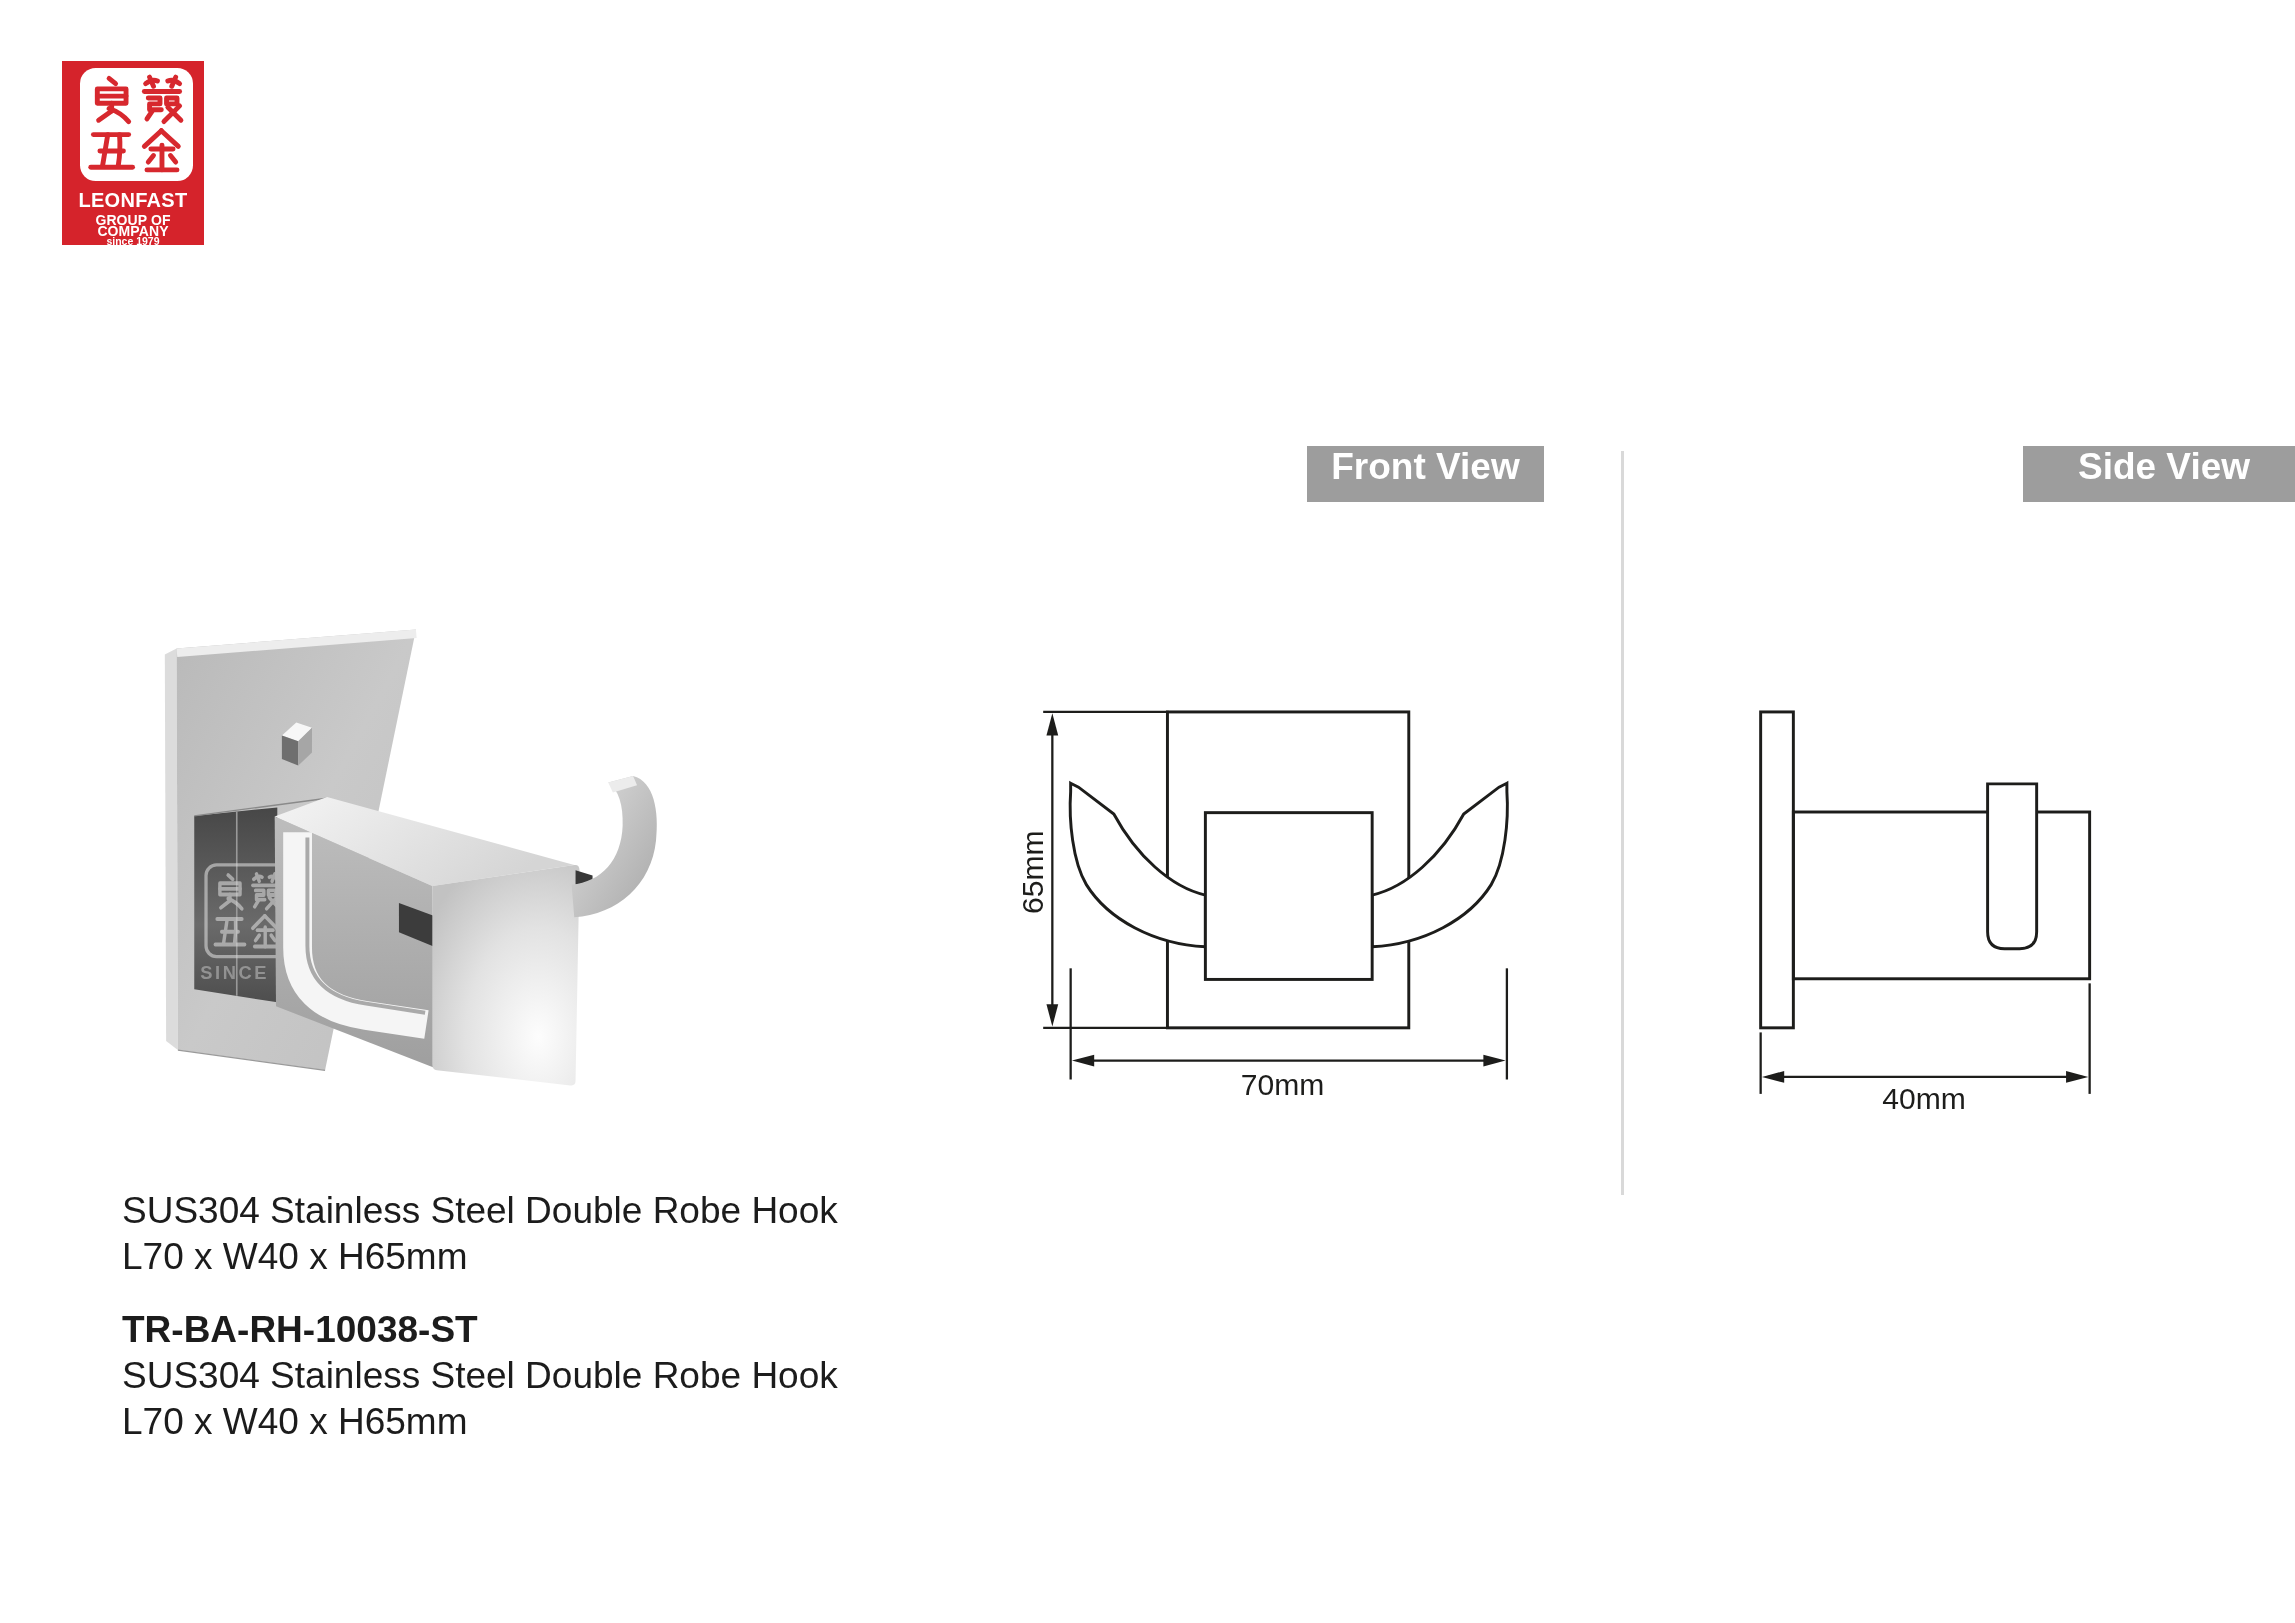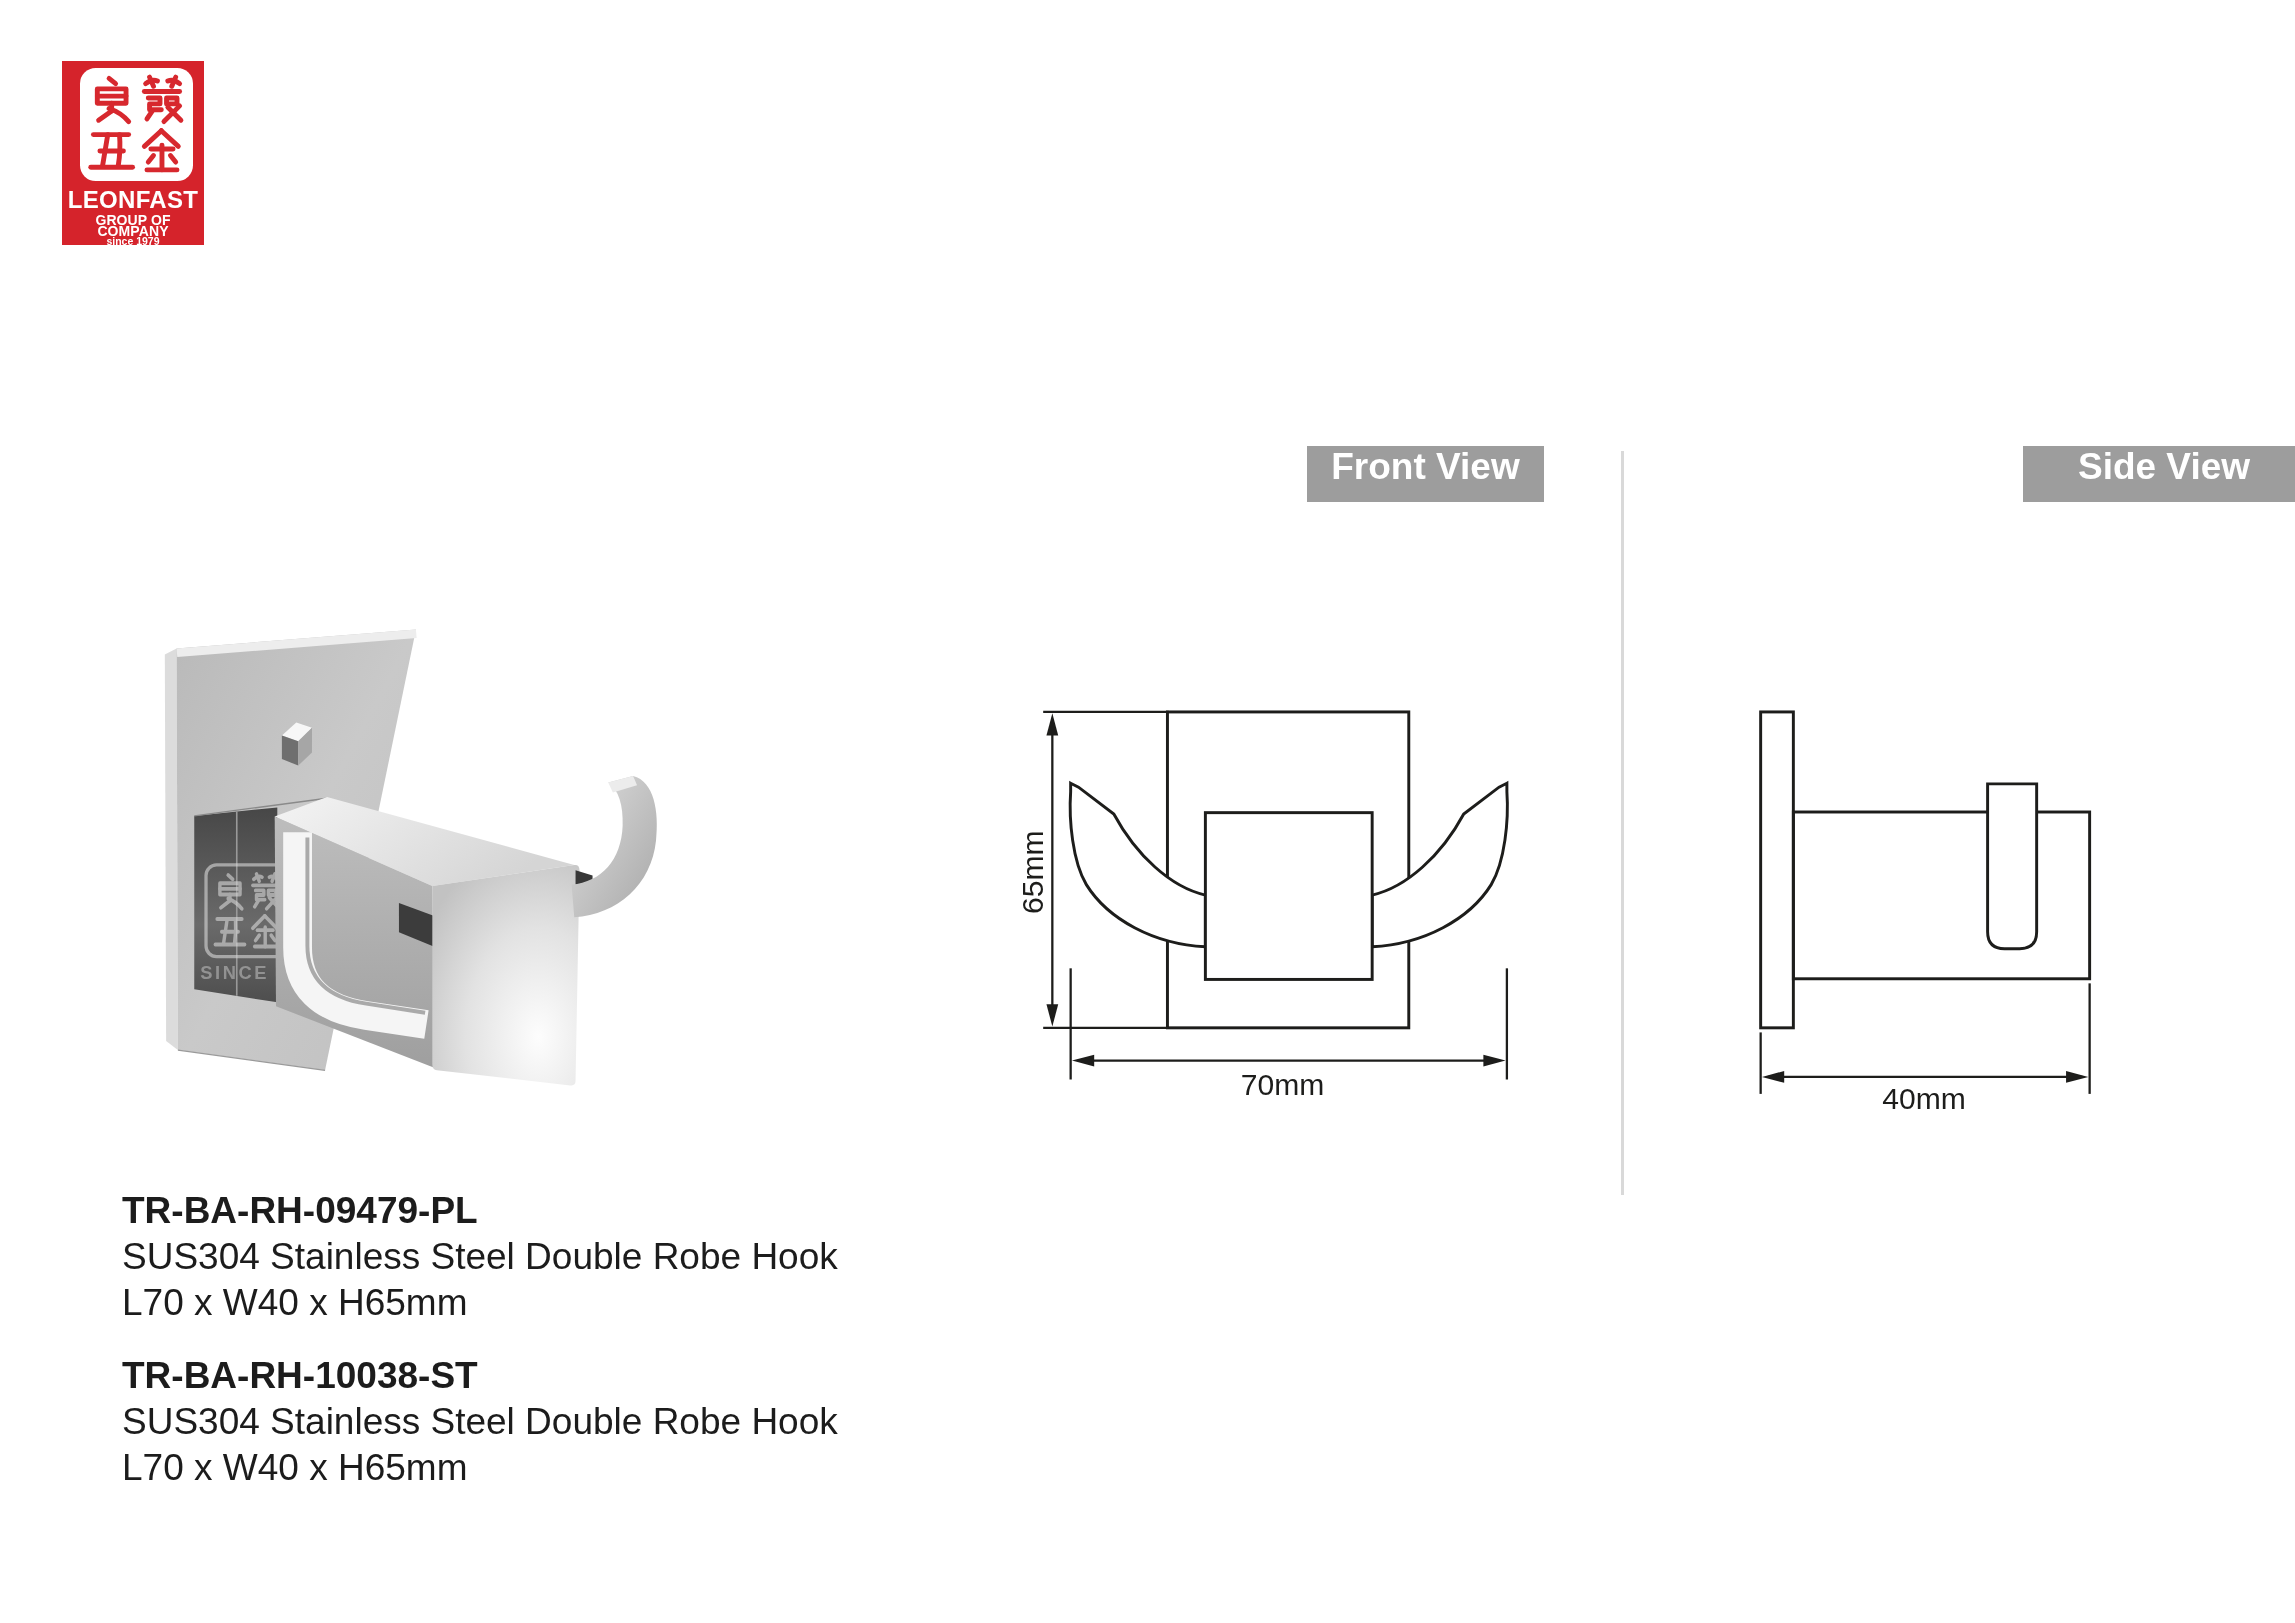--- a/index.html
+++ b/index.html
@@ -1,21 +1,21 @@
 <!DOCTYPE html>
 <html style="font-size:10.5px"><head>
 <meta charset="utf-8">
 <style>
   html,body{margin:0;padding:0;}
   body{width:2295px;height:1624px;background:#ffffff;position:relative;font-family:"Liberation Sans",sans-serif;overflow:hidden;}
   .abs{position:absolute;}
   
   .logo{left:62px;top:61px;width:142px;height:184px;background:#d5232b;}
   .seal-box{left:18.3px;top:7.2px;width:113px;height:113px;background:#fff;border-radius:15.7px;}
-  .logo-name{left:0;top:129px;width:142px;text-align:center;color:#fff;font-weight:bold;font-size:24px;line-height:20px;letter-spacing:0.3px;}
+  .logo-name{left:0;top:129px;width:142px;text-align:center;color:#fff;font-weight:bold;font-size:20px;line-height:20px;letter-spacing:0.3px;}
   .logo-sub{left:0;top:154px;width:142px;text-align:center;color:#fff;font-weight:bold;font-size:14px;line-height:10.5px;letter-spacing:0.1px;}
   .logo-since{left:0;top:165px;width:142px;text-align:center;color:#fff;font-weight:bold;font-size:10.5px;line-height:10.5px;margin-top:10px;}
   
   .badge{height:56px;background:#9d9d9d;color:#fff;font-weight:bold;font-size:37px;display:flex;align-items:flex-start;justify-content:center;}
   .badge.front{left:1307px;top:446px;width:237px;}
   .badge.side{left:2010px;top:446px;width:282px;margin-left:13px;}
   .divider{left:1621px;top:451px;width:2.6px;height:744px;background:#d9d9d9;}
   
   .products{left:122px;top:1188px;width:916px;color:#1c1c1c;font-size:37px;line-height:46px;}
   .product+.product{margin-top:27px;}
@@ -177,21 +177,20 @@
       <line x1="2703" y1="1646" x2="3184" y2="1646" stroke-width="3.5"></line>
       <polygon points="2694,1646 2728,1637 2728,1655" fill="#1d1d1b" stroke="none"></polygon>
       <polygon points="3193,1646 3159,1637 3159,1655" fill="#1d1d1b" stroke="none"></polygon>
       <text x="2942" y="1695" text-anchor="middle" font-size="46" fill="#1d1d1b" stroke="none">40mm</text>
     </g>
   </g>
 </svg>
 
 <div class="abs products">
   <div class="product">
-    <div class="code">TR-BA-RH-09479-PL</div>
     <div>SUS304 Stainless Steel Double Robe Hook</div>
     <div>L70 x W40 x H65mm</div>
   </div>
   <div class="product">
     <div class="code">TR-BA-RH-10038-ST</div>
     <div>SUS304 Stainless Steel Double Robe Hook</div>
     <div>L70 x W40 x H65mm</div>
   </div>
 </div>
 

